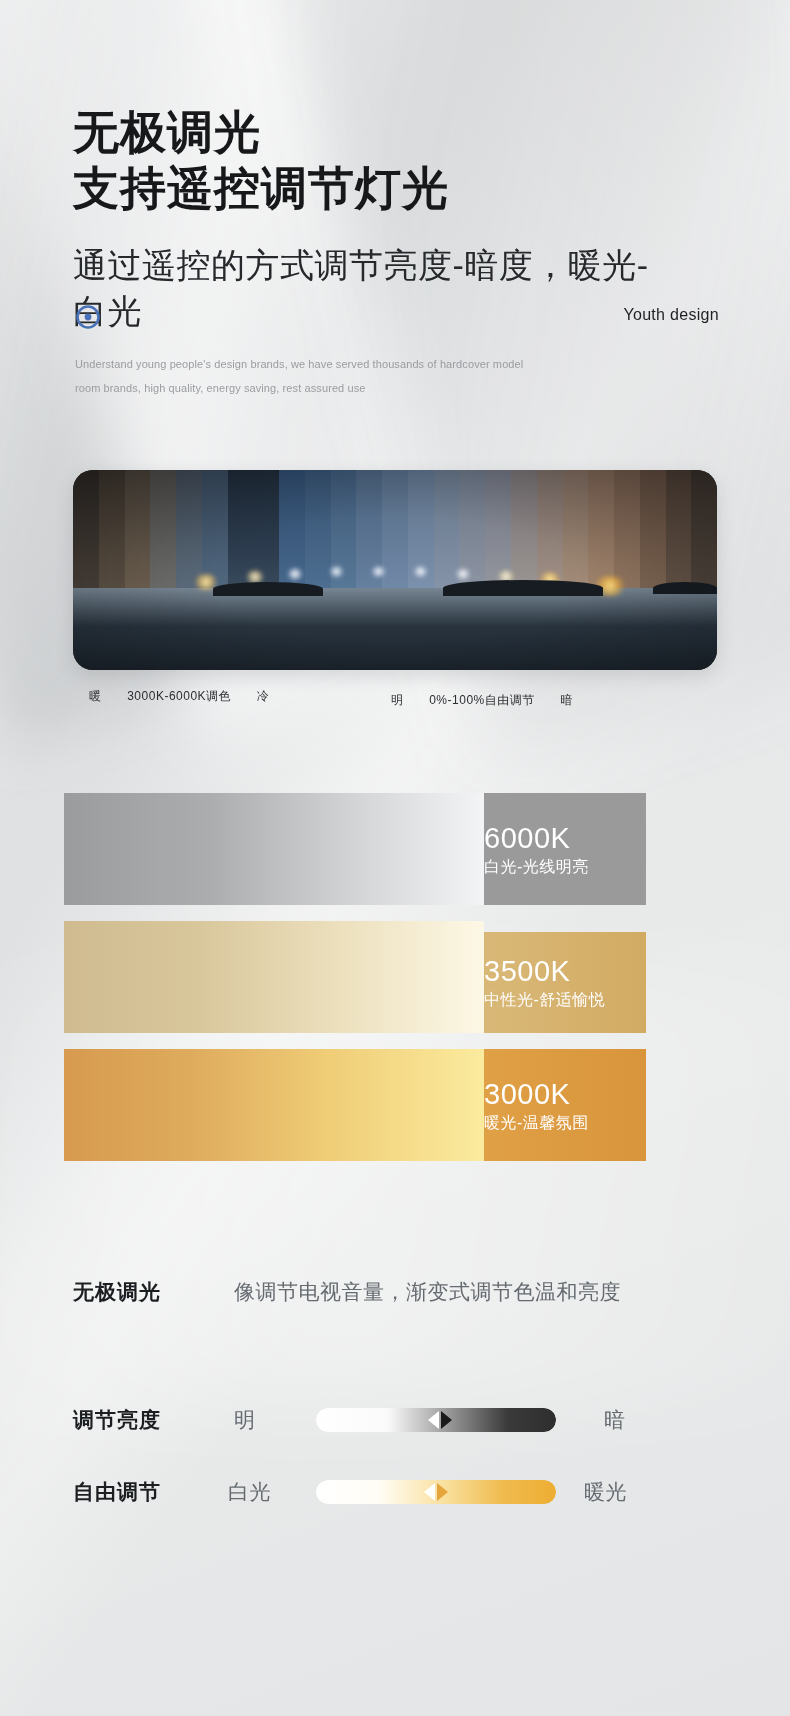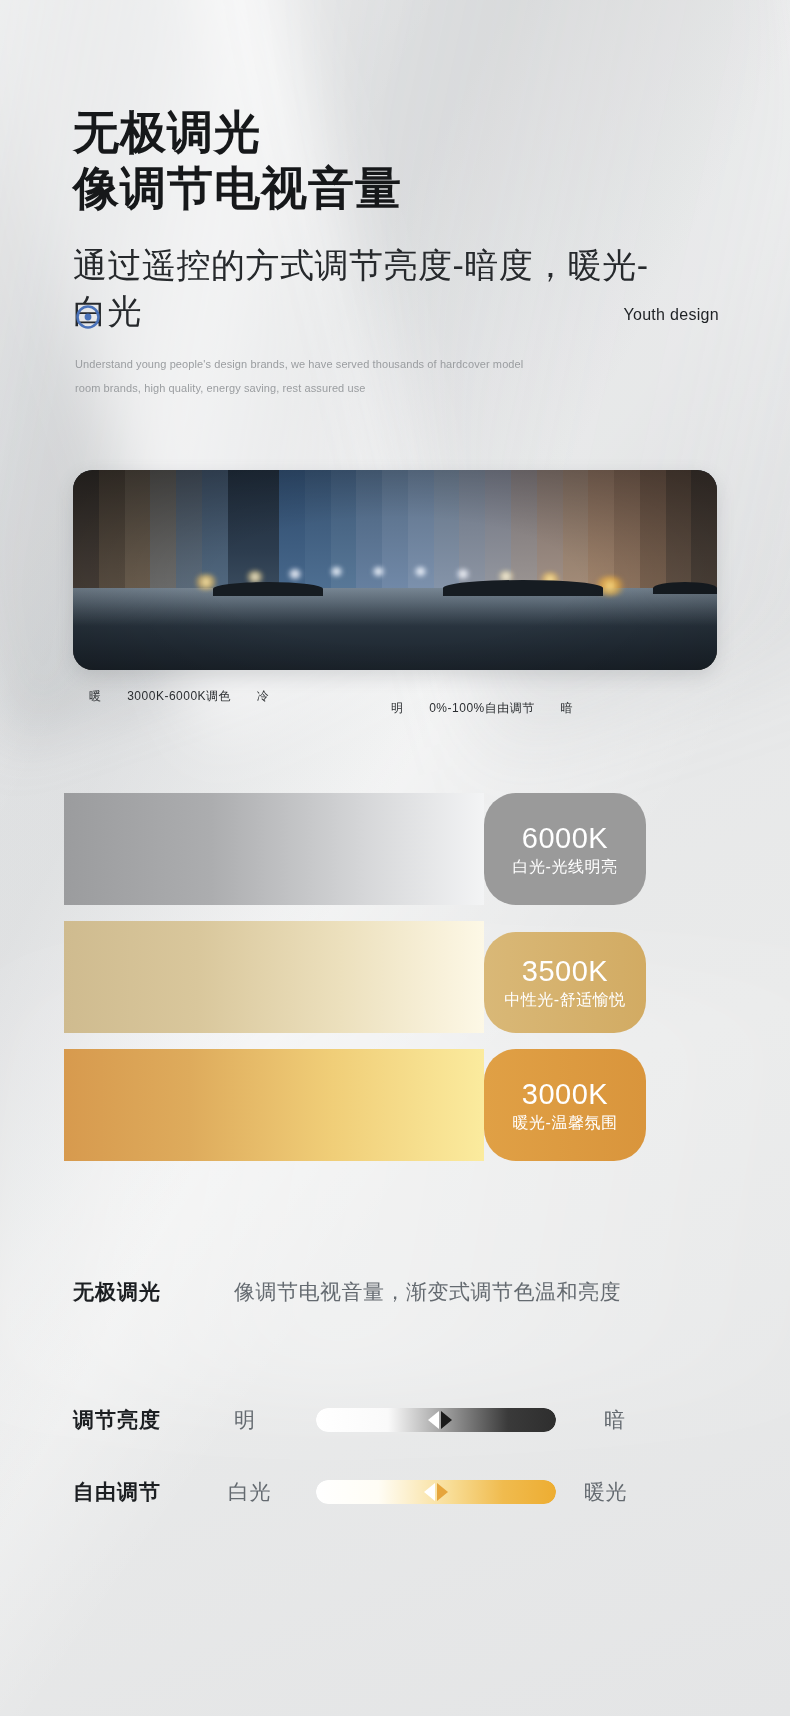--- a/index.html
+++ b/index.html
@@ -89,33 +89,32 @@
   }
   .island{ position:absolute; background:#161c22; border-radius:50% 50% 0 0; }
   .hero-vignette{
     position:absolute; inset:0;
     background:radial-gradient(ellipse at 50% 55%, rgba(0,0,0,0) 40%, rgba(0,0,0,.25) 100%);
   }
 
   
   .hero-caps{ position:absolute; left:73px; top:688px; width:644px; height:30px; font-size:12px; color:#2b2e31; }
   .cap-left{ position:absolute; left:16px; top:0; letter-spacing:.5px; }
-  .cap-right{ position:absolute; left:318px; top:12px; letter-spacing:.5px; }
+  .cap-right{ position:absolute; left:318px; top:4px; letter-spacing:.5px; }
   .cap-left span, .cap-right span{ display:inline-block; }
   .cap-gap{ width:18px; }
 
   
   .cct{ position:absolute; left:64px; top:793px; width:582px; }
   .cct-row{ position:relative; height:112px; margin-bottom:16px; display:flex; }
   .cct-grad{ flex:1 1 auto; }
   .cct-panel{
     width:162px; flex:0 0 162px;
-    display:flex; flex-direction:column; align-items:center; justify-content:center;
+    display:flex; flex-direction:column; justify-content:center;
     color:#ffffff;
-    border-radius:32px;
   }
   .cct-k{ font-size:29px; font-weight:400; letter-spacing:.5px; line-height:34px; }
   .cct-desc{ font-size:16px; letter-spacing:.5px; margin-top:2px; }
 
   
   .specs{ position:absolute; left:0; top:1256px; width:790px; }
   .spec-row{ position:relative; height:72px; }
   .spec-label{
     position:absolute; left:73px; top:50%; transform:translateY(-50%);
     font-size:21px; font-weight:700; color:#1c1f22; letter-spacing:1px; white-space:nowrap;
@@ -152,21 +151,21 @@
 <div class="bg-base"></div>
 <div class="bg-streak streak-1"></div>
 <div class="bg-streak streak-2"></div>
 <div class="bg-streak streak-3"></div>
 <div class="bg-streak streak-4"></div>
 
 <div class="page">
 
   <div class="headings">
     <div class="h-line">无极调光</div>
-    <div class="h-line">像调节电视音量</div>
+    <div class="h-line">支持遥控调节灯光</div>
   </div>
   <div class="subtitle">通过遥控的方式调节亮度-暗度，暖光-白光</div>
 
   <div class="badge-row">
     <span class="dot-icon">
       <svg width="30" height="30" viewBox="0 0 30 30">
         <circle cx="15" cy="15" r="10.5" fill="none" stroke="#4a72b8" stroke-width="2.6"></circle>
         <circle cx="15" cy="15" r="3.4" fill="#4a72b8"></circle>
       </svg>
     </span>

